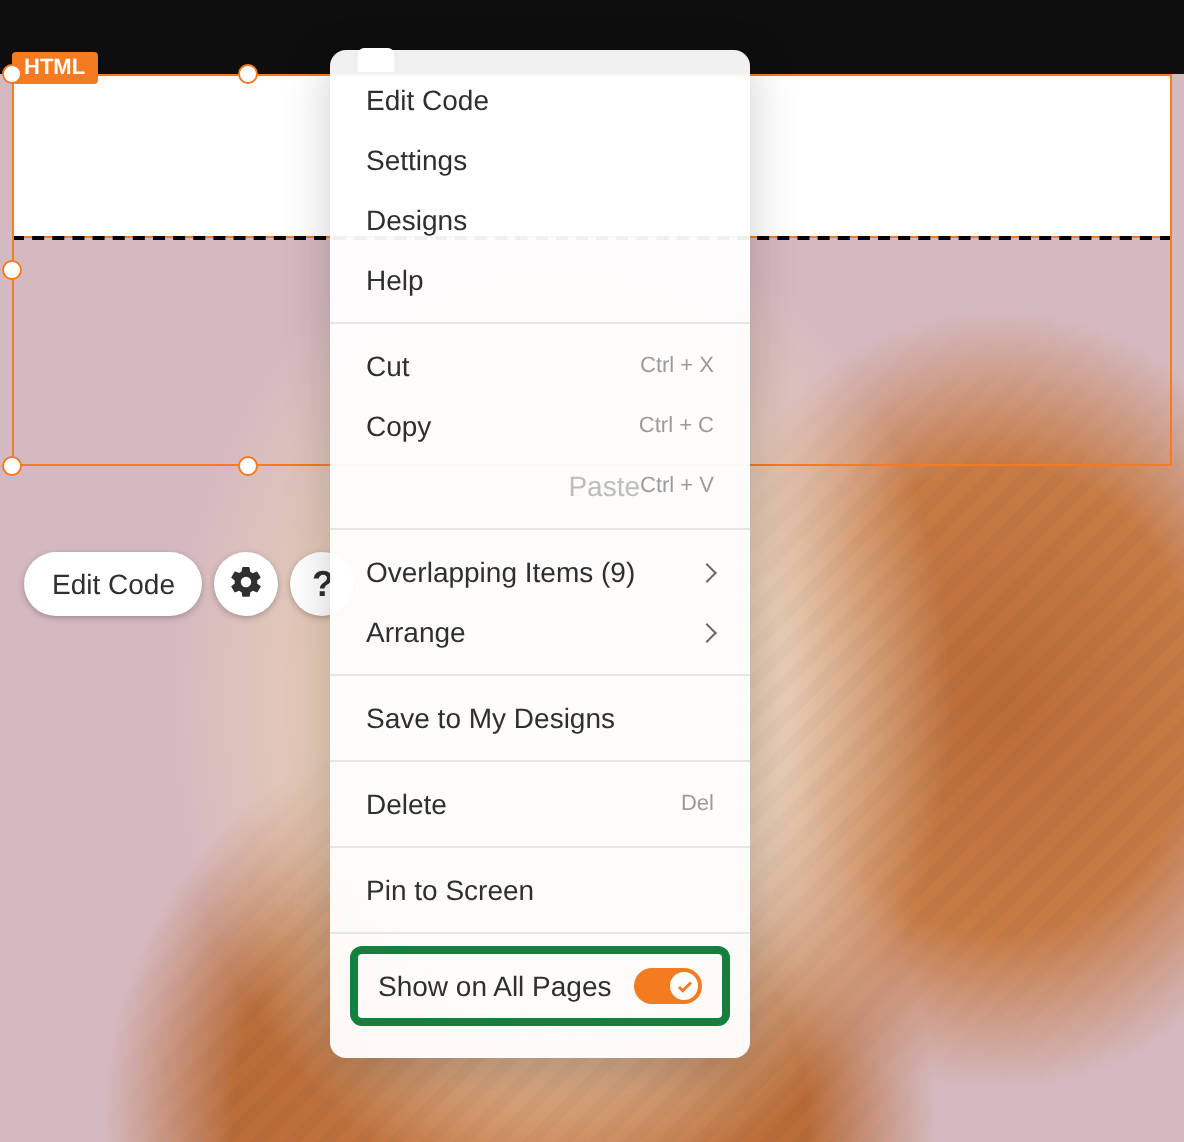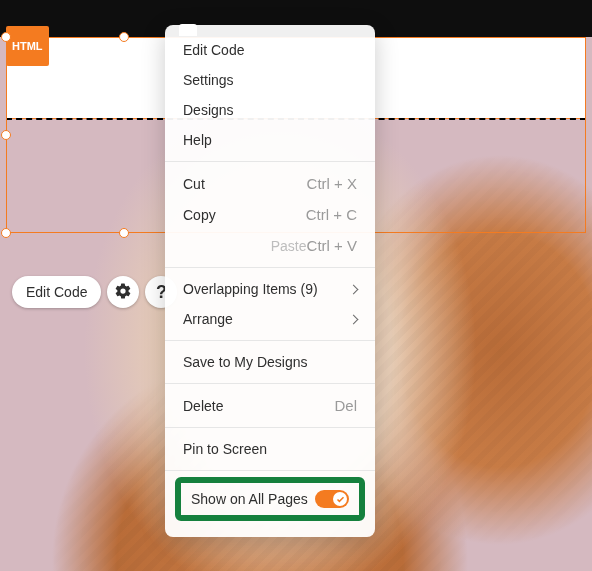--- a/index.html
+++ b/index.html
@@ -16,21 +16,21 @@
   .sweater-stripes{
     position:absolute;inset:0;
     background:repeating-linear-gradient(135deg,rgba(0,0,0,.05) 0 6px,rgba(0,0,0,0) 6px 12px);
     mix-blend-mode:multiply;opacity:.4;
     -webkit-mask:radial-gradient(ellipse 260px 260px at 260px 560px,#000 0 55%,transparent 80%),
                  radial-gradient(ellipse 220px 260px at 500px 350px,#000 0 45%,transparent 75%);
     mask:radial-gradient(ellipse 260px 260px at 260px 560px,#000 0 55%,transparent 80%),
          radial-gradient(ellipse 220px 260px at 500px 350px,#000 0 45%,transparent 75%);
   }
   .topbar{position:absolute;top:0;left:0;right:0;height:37px;background:#0e0e0e;}
-  .html-badge{position:absolute;top:26px;left:6px;background:#f47b20;color:#fff;font-size:11px;font-weight:600;padding:14px 6px;border-radius:2px;z-index:5;}
+  .html-badge{position:absolute;top:26px;left:6px;background:#f47b20;color:#fff;font-size:11px;font-weight:600;padding:2px 6px;border-radius:2px;z-index:5;}
   .element-sel{
     position:absolute;top:37px;left:6px;width:580px;height:82px;background:#fff;
     border:1px solid #f47b20;box-sizing:border-box;z-index:3;
   }
   .dash-cut{
     position:absolute;top:118px;left:6px;width:580px;height:0;
     border-top:2px dashed #000;z-index:4;
   }
   .sel-lower{
     position:absolute;top:118px;left:6px;width:580px;height:115px;
@@ -46,28 +46,28 @@
   .help-glyph{font-weight:700;font-size:18px;color:#2f2f2f;}
   
   .menu{
     position:absolute;top:25px;left:165px;width:210px;
     background:rgba(255,255,255,.94);
     border-radius:8px;box-shadow:0 6px 24px rgba(0,0,0,.2);
     padding:10px 0 16px;z-index:10;
   }
   .menu .item{display:flex;align-items:center;justify-content:space-between;padding:7px 18px;cursor:pointer;}
   .menu .item.disabled{color:#bdbdbd;cursor:default;justify-content:flex-end;}
-  .menu .item .kbd{font-size:15px;color:#9a9a9a;}
+  .menu .item .kbd{font-size:11px;color:#9a9a9a;}
   .menu hr{border:none;border-top:1px solid #e6e6e6;margin:6px 0;}
   .chevron{width:6px;height:6px;border-top:1.5px solid #6a6a6a;border-right:1.5px solid #6a6a6a;transform:rotate(45deg);}
   .toggle{position:relative;width:34px;height:18px;border-radius:9px;background:#f47b20;cursor:pointer;}
   .toggle .knob{position:absolute;top:2px;right:2px;width:14px;height:14px;border-radius:50%;background:#fff;display:flex;align-items:center;justify-content:center;}
   .toggle .knob svg{width:9px;height:9px;}
   .highlight-row{
-    margin:4px 10px 0;border:6px solid #15803d;border-radius:6px;
+    margin:4px 10px 0;border:4px solid #15803d;border-radius:6px;
     display:flex;align-items:center;justify-content:space-between;padding:7px 10px;
   }
   
   .menu-tab{position:absolute;top:-1px;left:14px;width:18px;height:12px;background:#fff;border-radius:3px 3px 0 0;}
 </style>
 </head>
 <body>
 
 <div class="stage">
   <div class="bg"></div>

